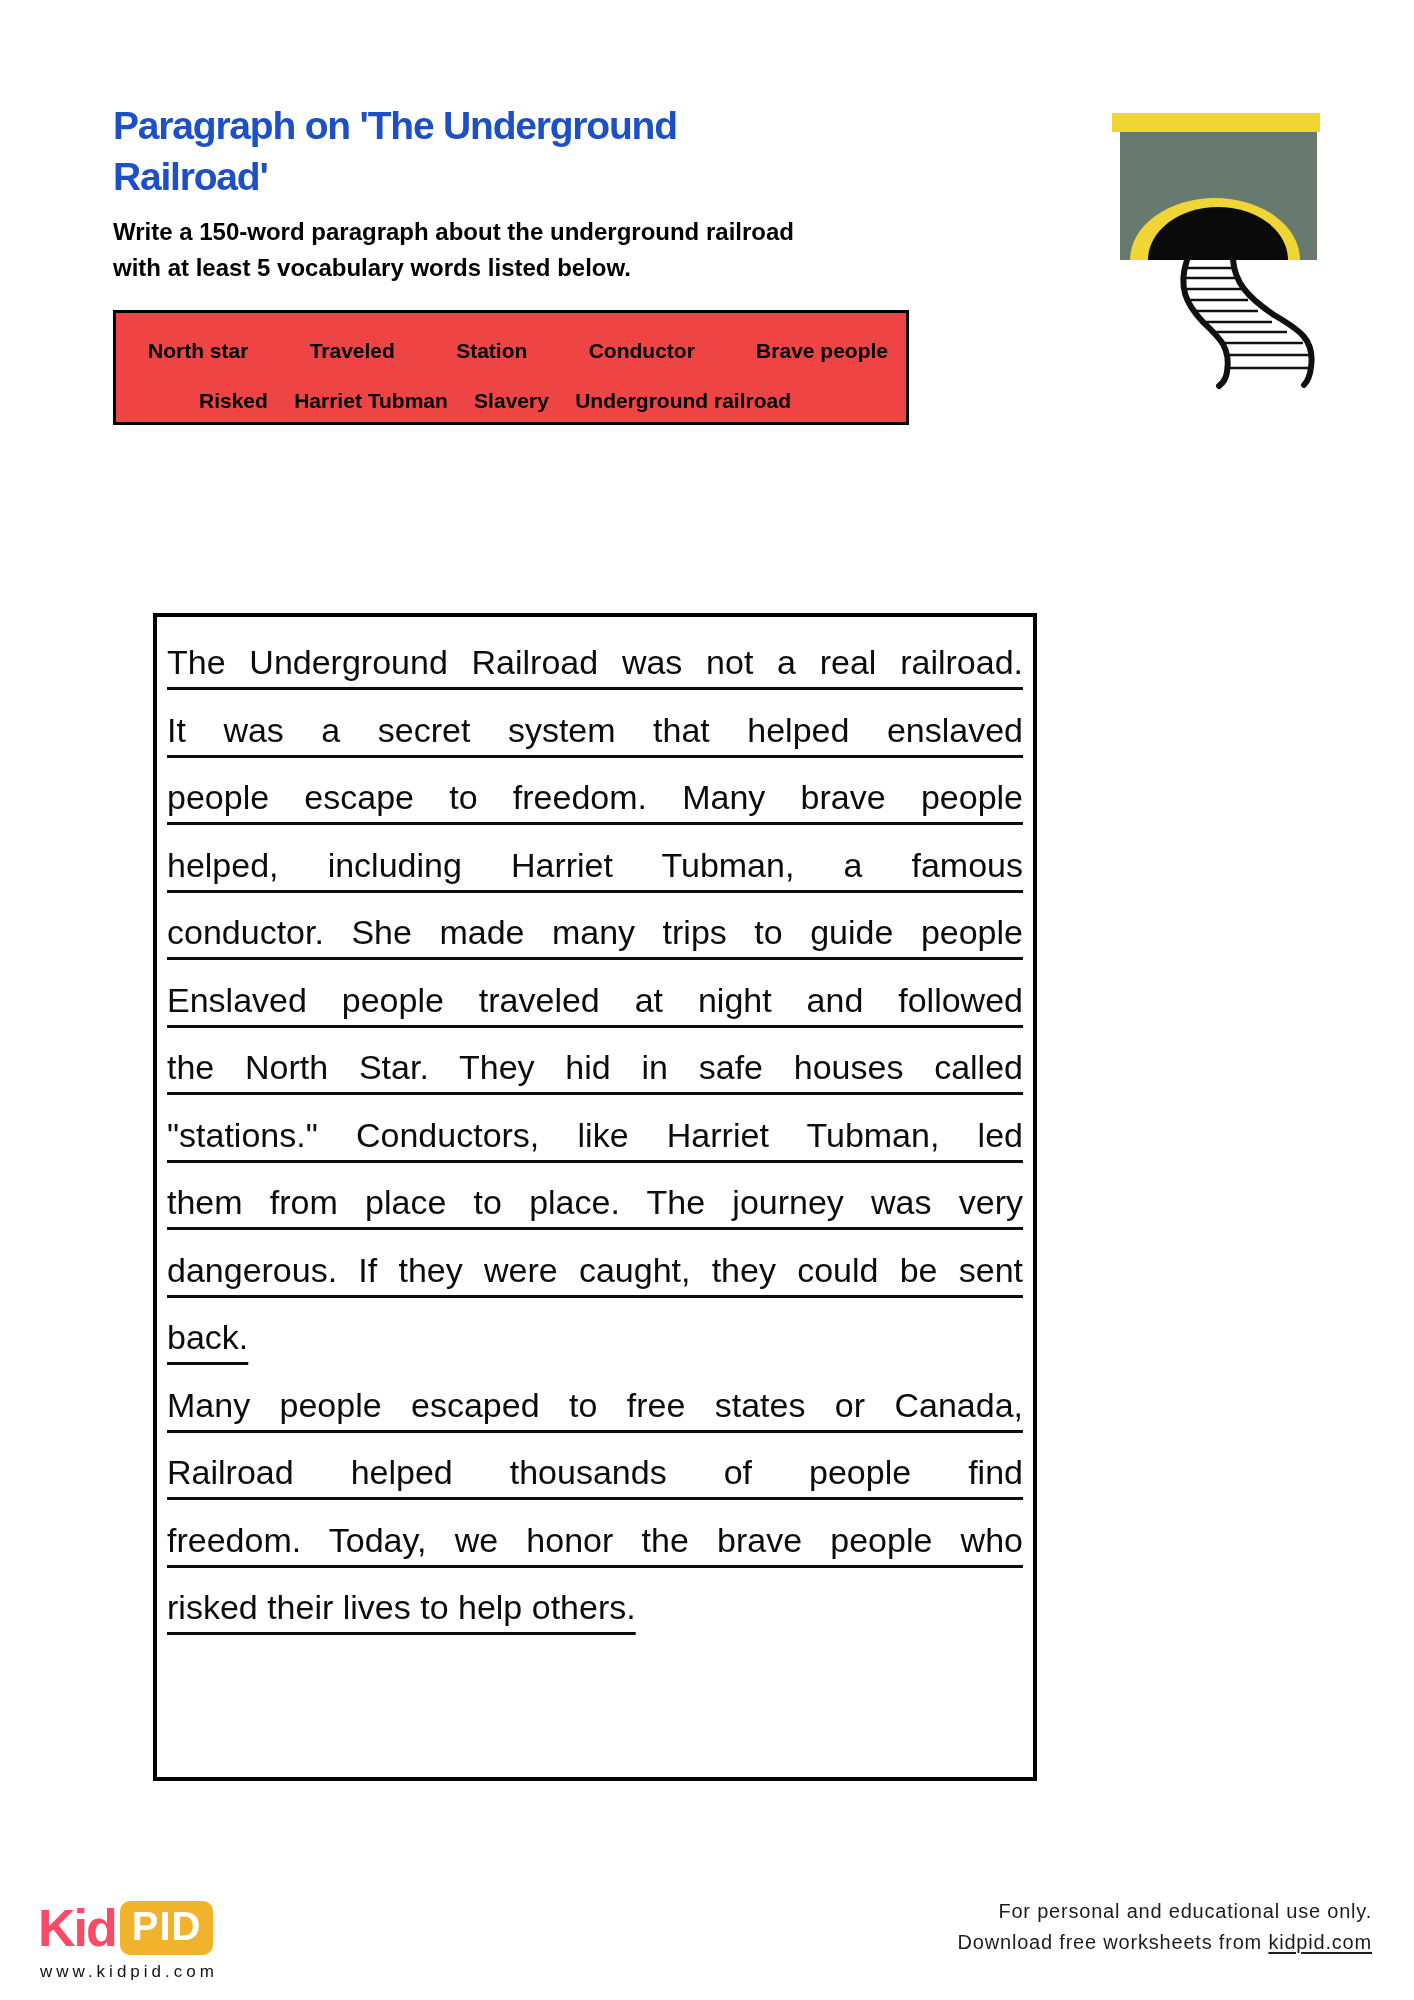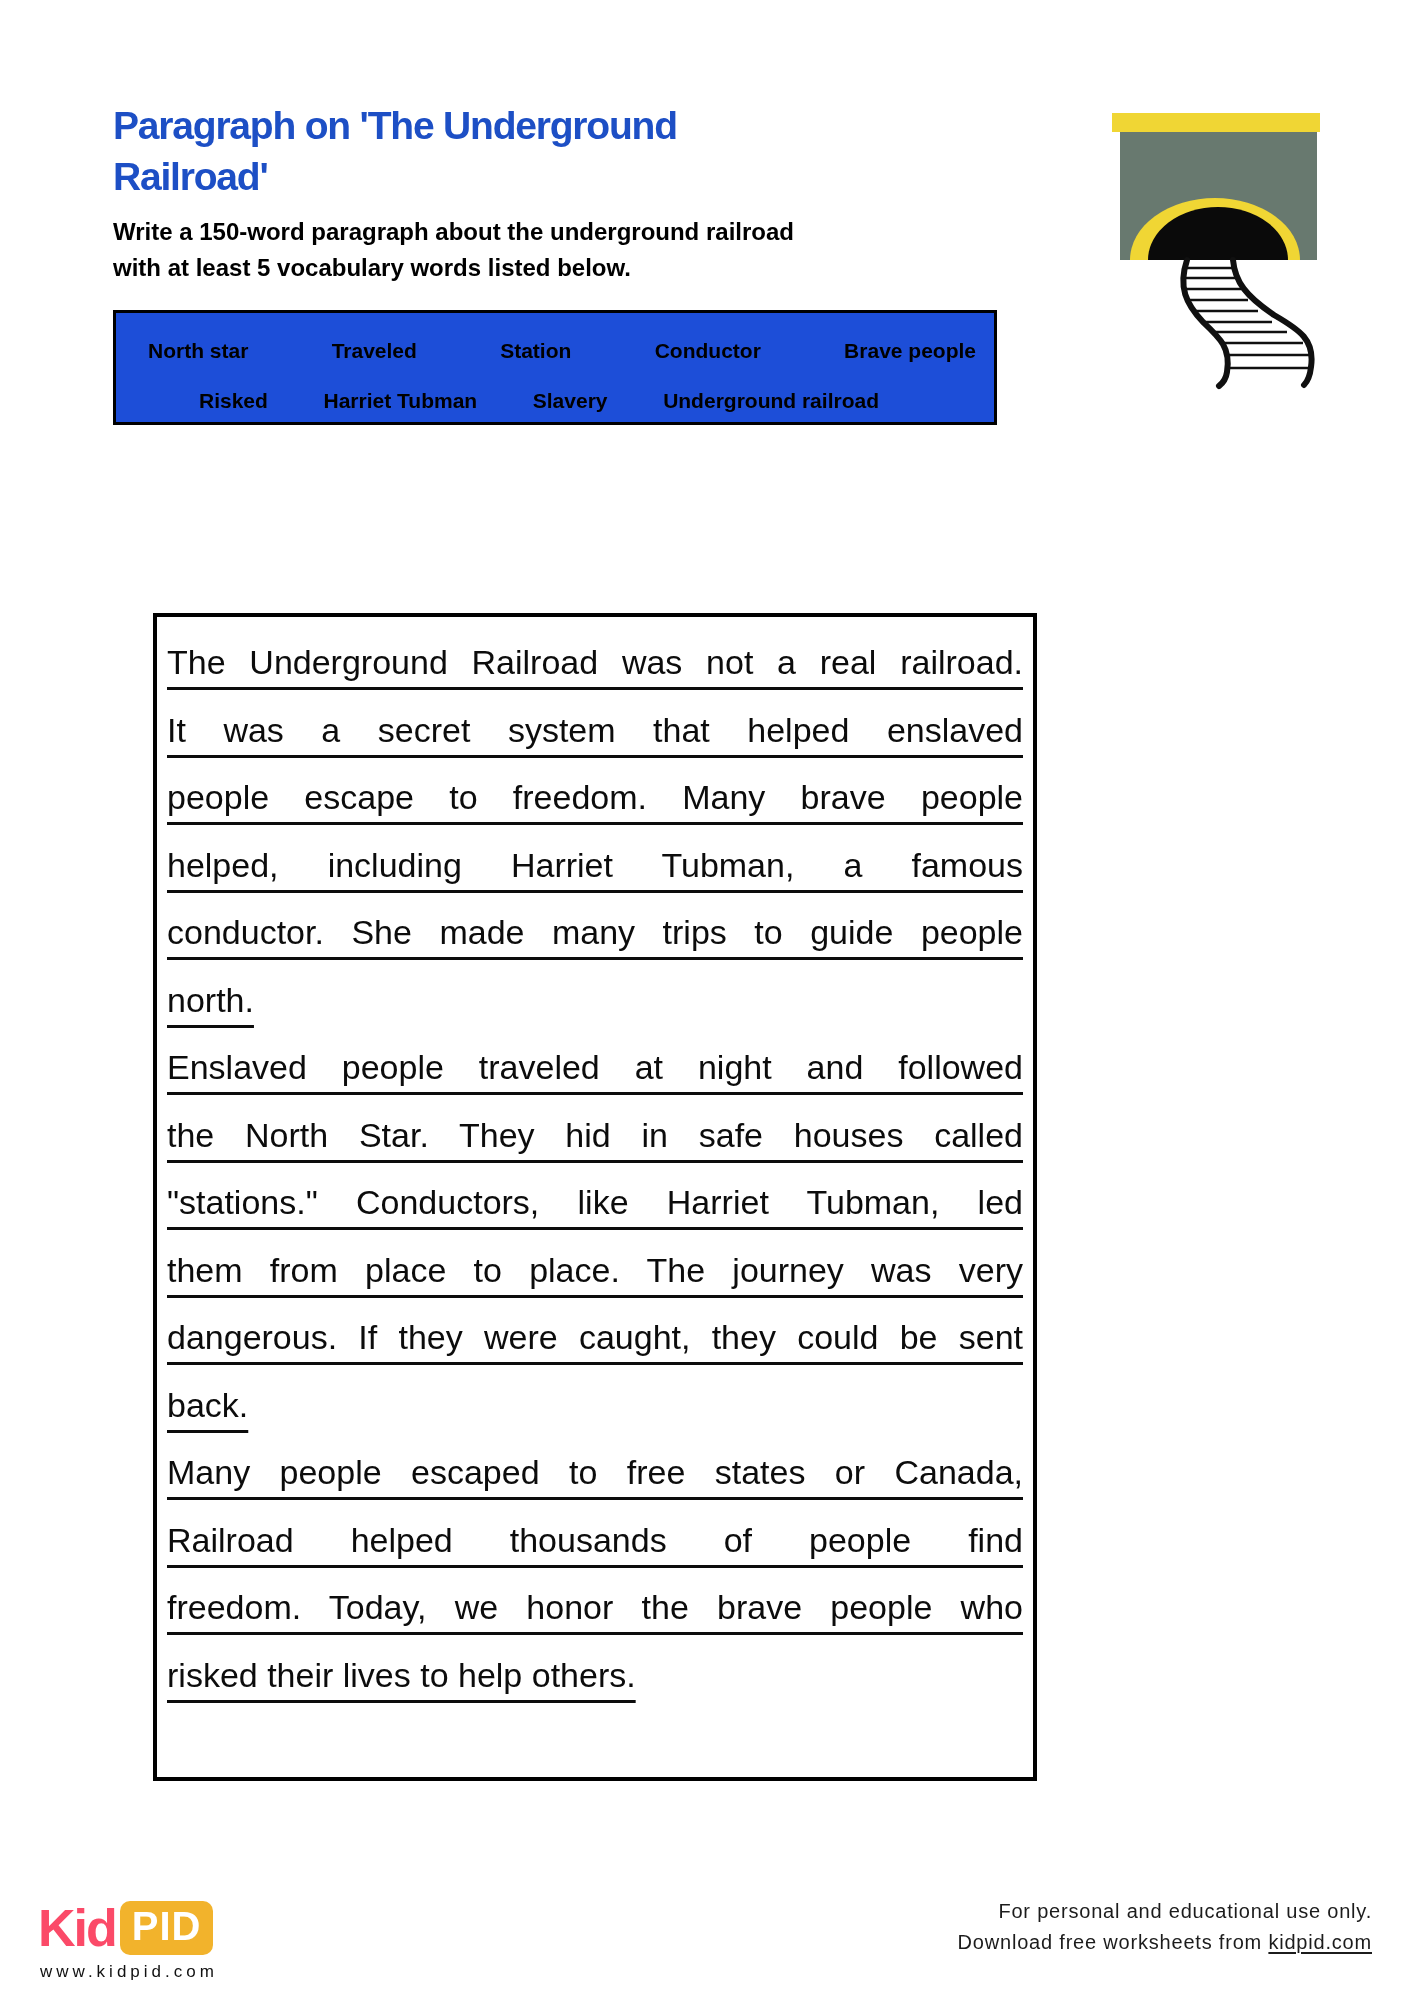--- a/index.html
+++ b/index.html
@@ -10,22 +10,22 @@
   .title{position:absolute;left:113px;top:100px;width:700px;
          color:var(--title-blue,#1d4fc5);font-weight:bold;font-size:39px;
          letter-spacing:-1.2px;line-height:1.32;}
   .instructions{position:absolute;left:113px;top:214px;width:780px;
          color:#000;font-weight:bold;font-size:24px;line-height:1.48;}
 
   
   .tunnel{position:absolute;left:1082px;top:72px;width:250px;height:320px;}
 
   
-  .vocab-box{position:absolute;left:113px;top:310px;width:884px;height:115px;
-             border:3px solid #000;box-sizing:border-box;background:#1d4ed8;}
+  .vocab-box{position:absolute;left:113px;top:310px;width:796px;height:115px;
+             border:3px solid #000;box-sizing:border-box;background:#ef4444;}
   .vrow{display:flex;justify-content:space-between;align-items:center;height:48px;}
   .vrow1{padding:14px 18px 0 32px;}
   .vrow2{padding:2px 115px 0 47px;margin-left:36px;}
   .vword{font-weight:bold;font-size:21px;color:#000;white-space:nowrap;}
 
   
   .para-box{position:absolute;left:113px;top:613px;width:884px;height:1168px;
             border:4px solid #000;box-sizing:border-box;background:#fff;
             padding:12px 10px 0 10px;margin-left:40px;}
   .pline{font-size:34px;line-height:67.5px;color:#0c0c0c;white-space:nowrap;
@@ -100,21 +100,20 @@
         <span class="vword">Underground railroad</span>
       </div>
   </div>
 
   <div class="para-box">
       <div class="pline just">The Underground Railroad was not a real railroad.</div>
       <div class="pline just">It was a secret system that helped enslaved</div>
       <div class="pline just">people escape to freedom. Many brave people</div>
       <div class="pline just">helped, including Harriet Tubman, a famous</div>
       <div class="pline just">conductor. She made many trips to guide people</div>
-      <div class="pline">north.</div>
       <div class="pline just">Enslaved people traveled at night and followed</div>
       <div class="pline just">the North Star. They hid in safe houses called</div>
       <div class="pline just">"stations." Conductors, like Harriet Tubman, led</div>
       <div class="pline just">them from place to place. The journey was very</div>
       <div class="pline just">dangerous. If they were caught, they could be sent</div>
       <div class="pline">back.</div>
       <div class="pline just">Many people escaped to free states or Canada,</div>
       <div class="pline just">Railroad helped thousands of people find</div>
       <div class="pline just">freedom. Today, we honor the brave people who</div>
       <div class="pline">risked their lives to help others.</div>

